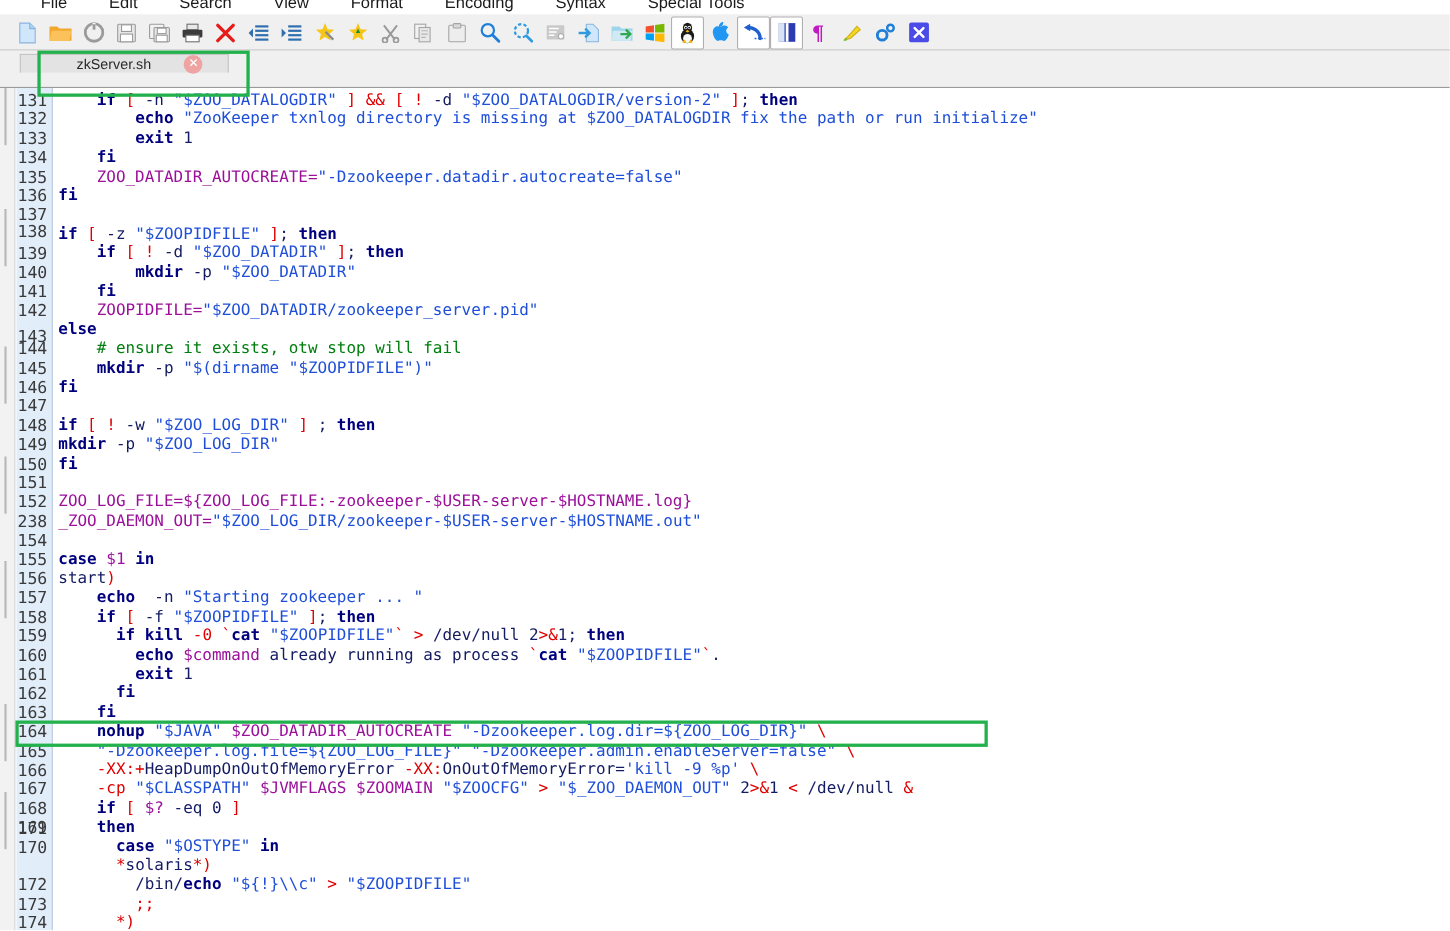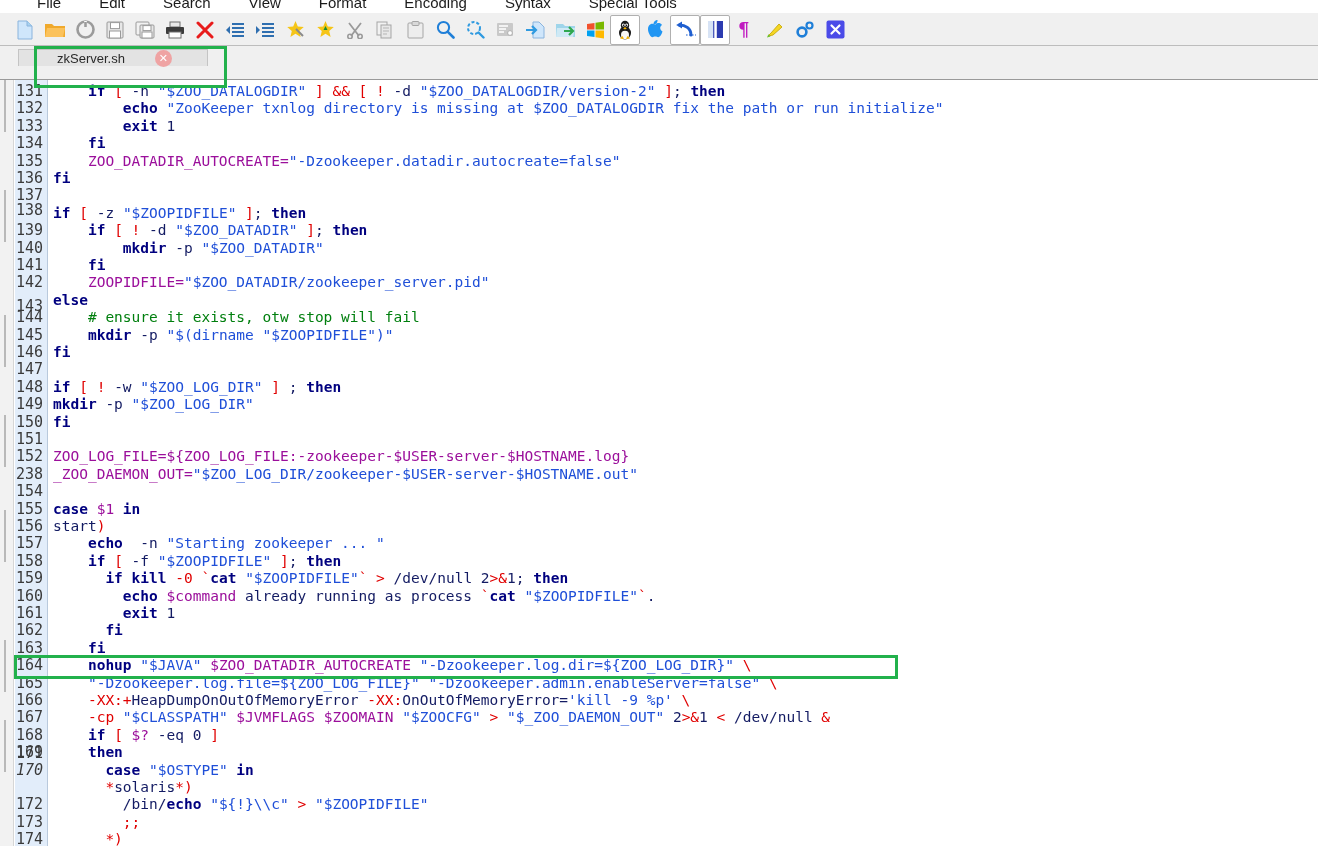--- a/index.html
+++ b/index.html
@@ -59,20 +59,21 @@
     border-bottom: 1px solid #9a9a9a;
   }
   .tab {
     position: absolute; left: 18px; top: 3px;
     height: 17px; min-width: 190px;
     background: #e3e3e3;
     border: 1px solid #c4c4c4;
     border-bottom: none;
     display: flex; align-items: center;
     padding: 0 10px 0 38px;
+    justify-content: center;
   }
   .tab-label {
     font-family: "Liberation Sans", sans-serif;
     font-size: 13px; color: #2a2a2a;
   }
   .tab-close {
     margin-left: 30px;
     width: 17px; height: 17px; border-radius: 50%;
     background: #efa3a3;
     display: flex; align-items: center; justify-content: center;
@@ -405,21 +406,21 @@
         <div class="ln" style="top: 507.6px;">160</div>
         <div class="ln" style="top: 525px;">161</div>
         <div class="ln" style="top: 542.4px;">162</div>
         <div class="ln" style="top: 559.8px;">163</div>
         <div class="ln" style="top: 577.2px;">164</div>
         <div class="ln" style="top: 594.6px;">165</div>
         <div class="ln" style="top: 612px;">166</div>
         <div class="ln" style="top: 629.4px;">167</div>
         <div class="ln" style="top: 646.8px;">168</div>
         <div class="ln" style="top: 664.2px;">169</div>
-        <div class="ln" style="top: 681.6px; font-style: italic;">170</div>
+        <div class="ln" style="top: 681.6px;">170</div>
         <div class="ln" style="top: 665px;">171</div>
         <div class="ln" style="top: 716.4px;">172</div>
         <div class="ln" style="top: 733.8px;">173</div>
         <div class="ln" style="top: 751.2px;">174</div>
       </div>
     <div class="code-area" id="code-area">
         <div class="code-line" style="top: 3px;"><span class="t-plain">    </span><span class="t-kw">if</span><span class="t-plain"> </span><span class="t-op">[</span><span class="t-plain"> </span><span class="t-plain">-n</span><span class="t-plain"> </span><span class="t-str">"$ZOO_DATALOGDIR"</span><span class="t-plain"> </span><span class="t-op">]</span><span class="t-plain"> </span><span class="t-op">&amp;&amp;</span><span class="t-plain"> </span><span class="t-op">[</span><span class="t-plain"> </span><span class="t-op">!</span><span class="t-plain"> </span><span class="t-plain">-d</span><span class="t-plain"> </span><span class="t-str">"$ZOO_DATALOGDIR/version-2"</span><span class="t-op"> ]</span><span class="t-plain">; </span><span class="t-kw">then</span></div>
         <div class="code-line" style="top: 20.4px;"><span class="t-plain">        </span><span class="t-cmd">echo</span><span class="t-plain"> </span><span class="t-str">"ZooKeeper txnlog directory is missing at $ZOO_DATALOGDIR fix the path or run initialize"</span></div>
         <div class="code-line" style="top: 37.8px;"><span class="t-plain">        </span><span class="t-cmd">exit</span><span class="t-plain"> </span><span class="t-num">1</span></div>
         <div class="code-line" style="top: 55.2px;"><span class="t-plain">    </span><span class="t-kw">fi</span></div>

